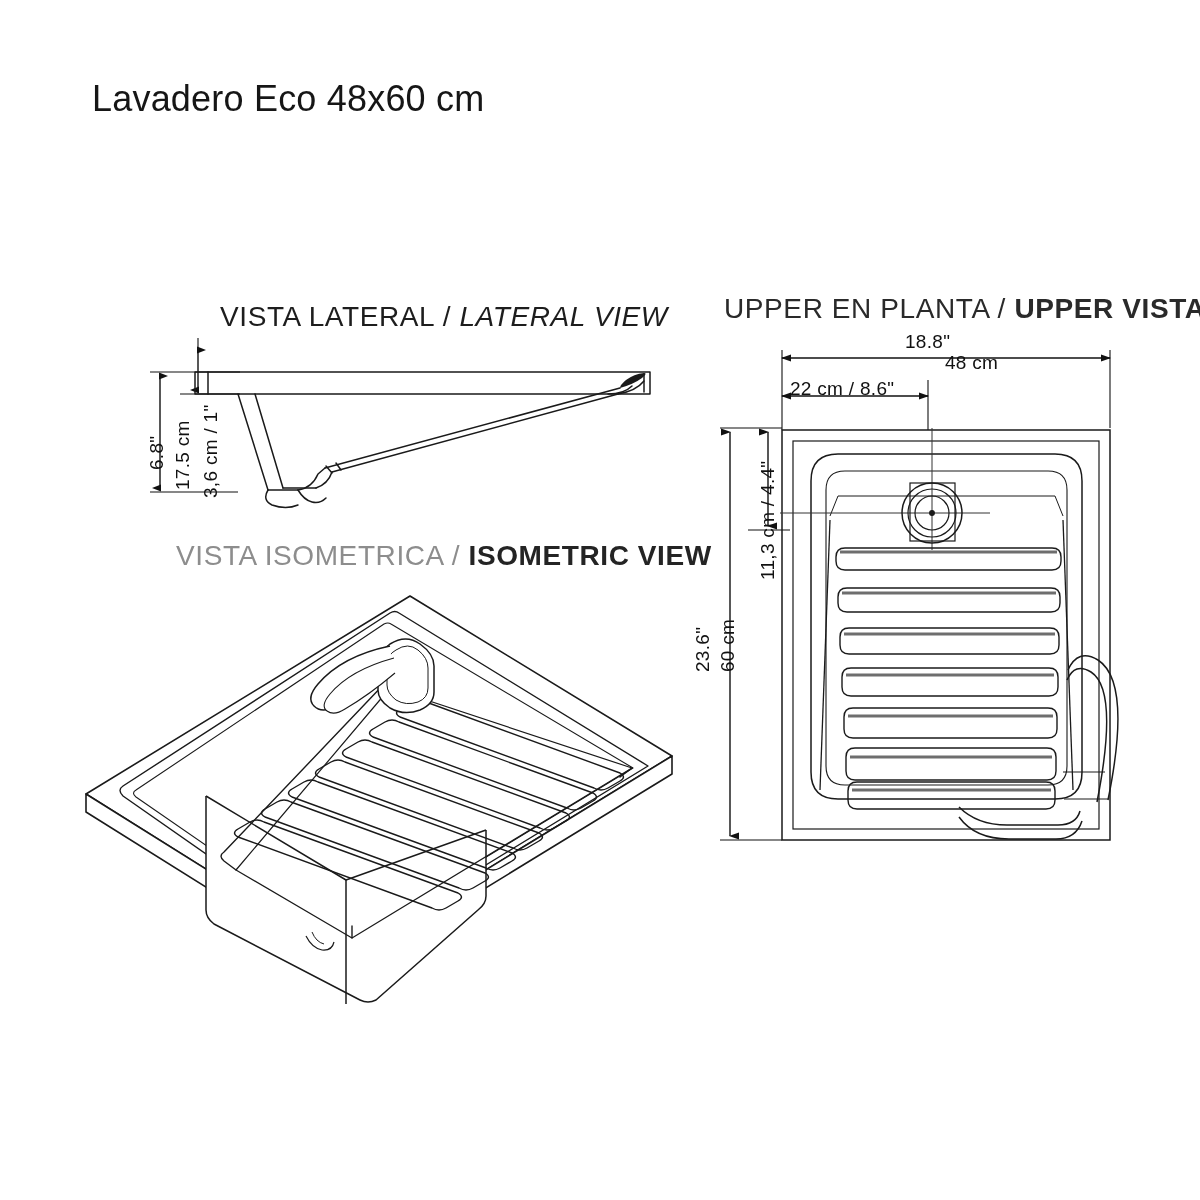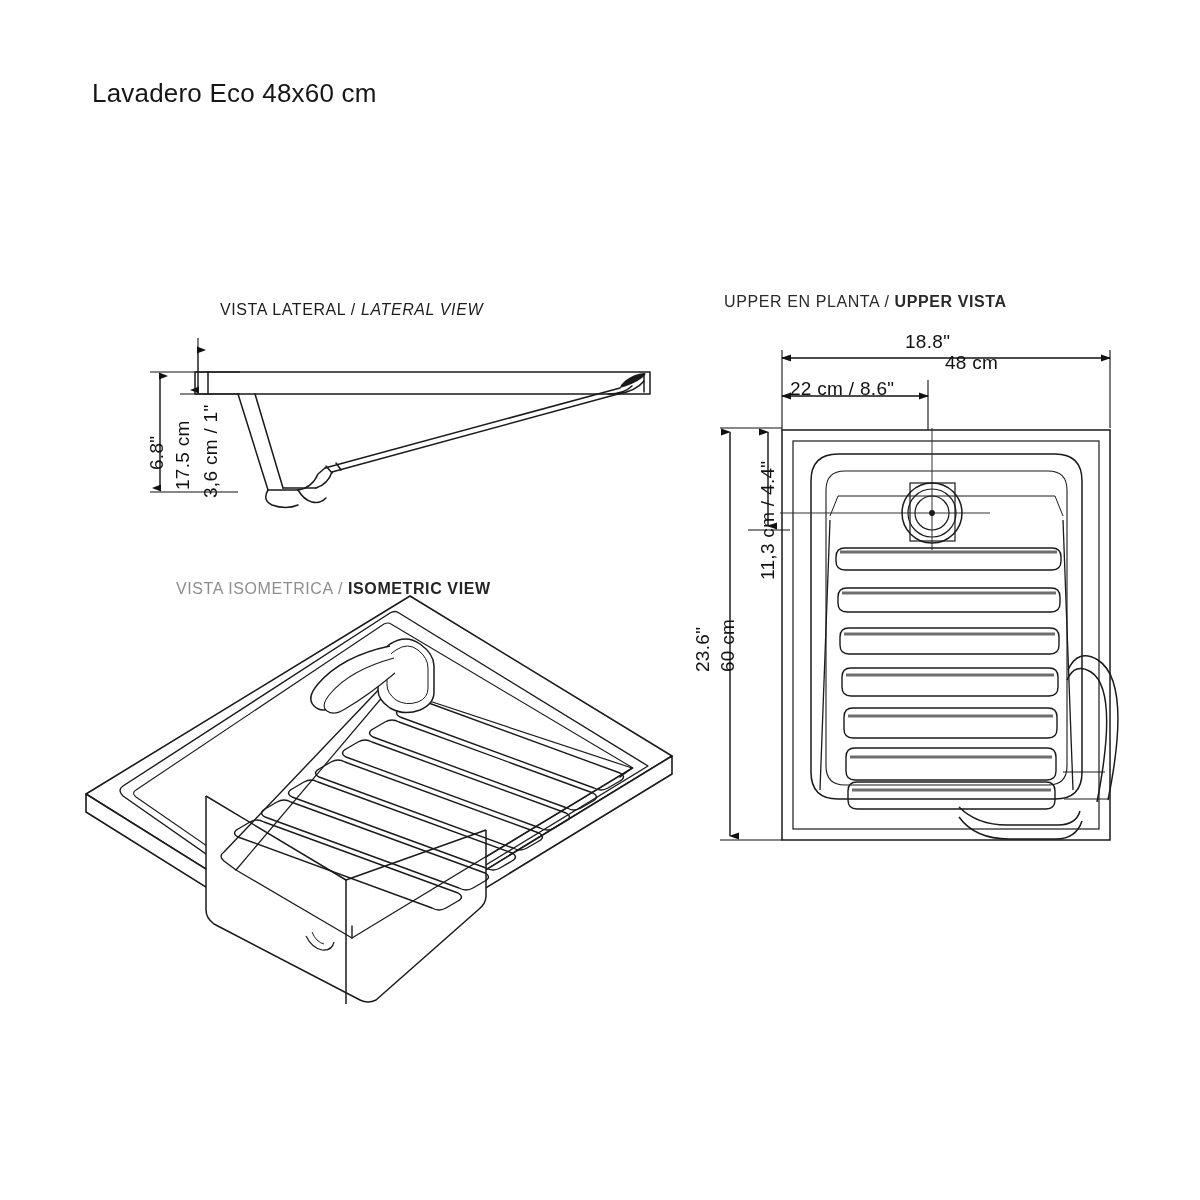--- a/index.html
+++ b/index.html
@@ -14,41 +14,41 @@
     font-family: "Liberation Sans", sans-serif;
     color: #1a1a1a;
     overflow: hidden;
   }
 
   
   #page-title {
     position: absolute;
     left: 92px;
     top: 78px;
-    font-size: 26px;
+    font-size: 36px;
     font-weight: 400;
     letter-spacing: 0.2px;
     color: #161616;
     white-space: nowrap;
   }
 
   
   .view-header {
     position: absolute;
-    font-size: 16px;
+    font-size: 28px;
     letter-spacing: 0.6px;
     white-space: nowrap;
   }
   .view-header .es { font-weight: 400; }
   .view-header .en-italic { font-style: italic; font-weight: 400; }
   .view-header .en-bold { font-weight: 700; }
 
   #header-lateral { left: 220px; top: 301px; color: #1d1d1d; }
   #header-upper   { left: 724px; top: 293px; color: #2a2a2a; }
-  #header-iso     { left: 176px; top: 580px; }
+  #header-iso     { left: 176px; top: 540px; }
   #header-iso .es { color: #8d8d8d; }
   #header-iso .sep { color: #8d8d8d; }
   #header-iso .en-bold { color: #242424; }
 
   
   .draw {
     position: absolute;
   }
   .draw svg { display: block; overflow: visible; }
 

